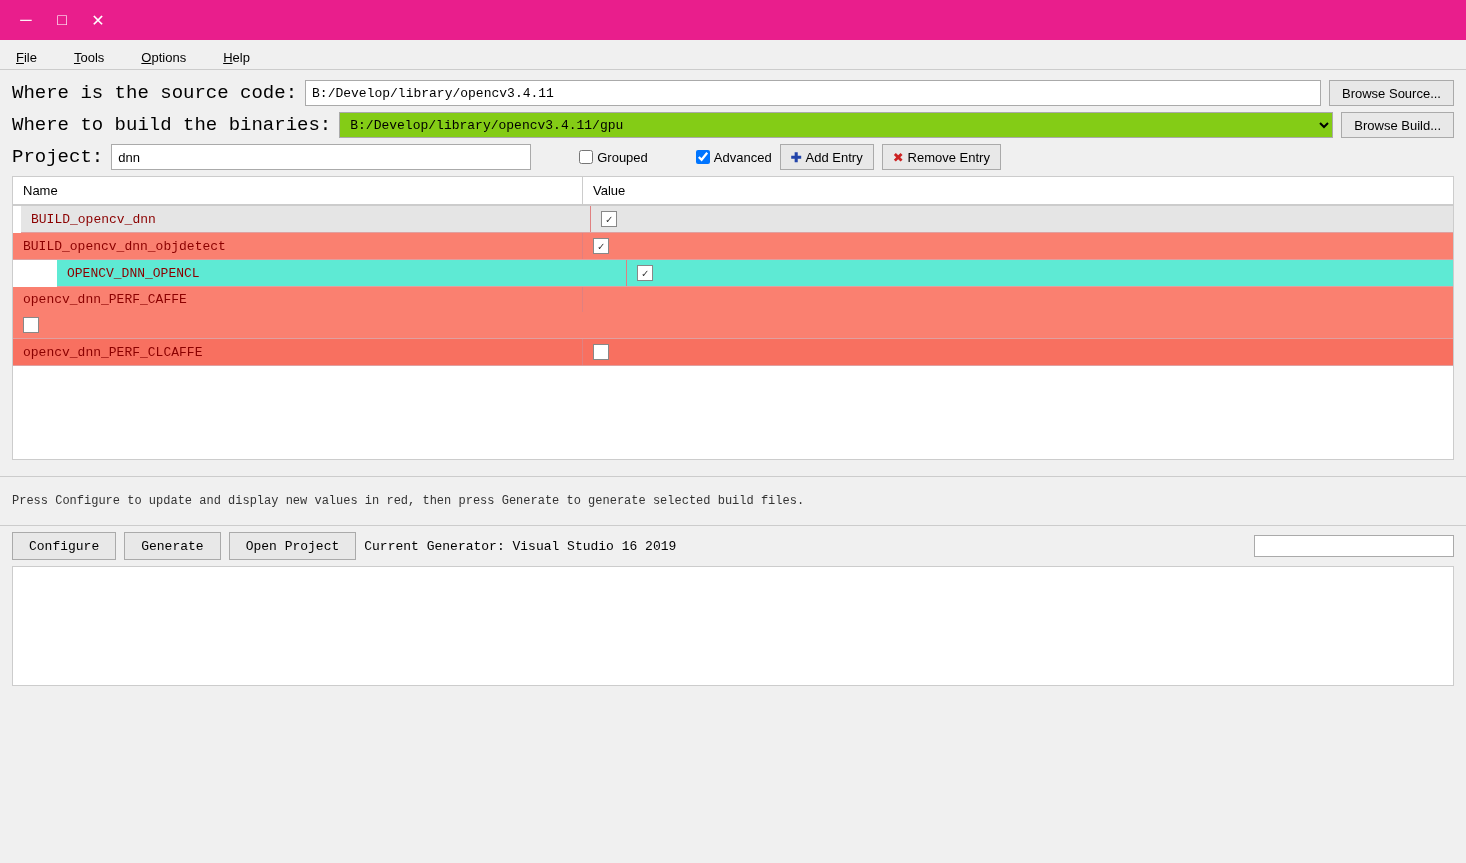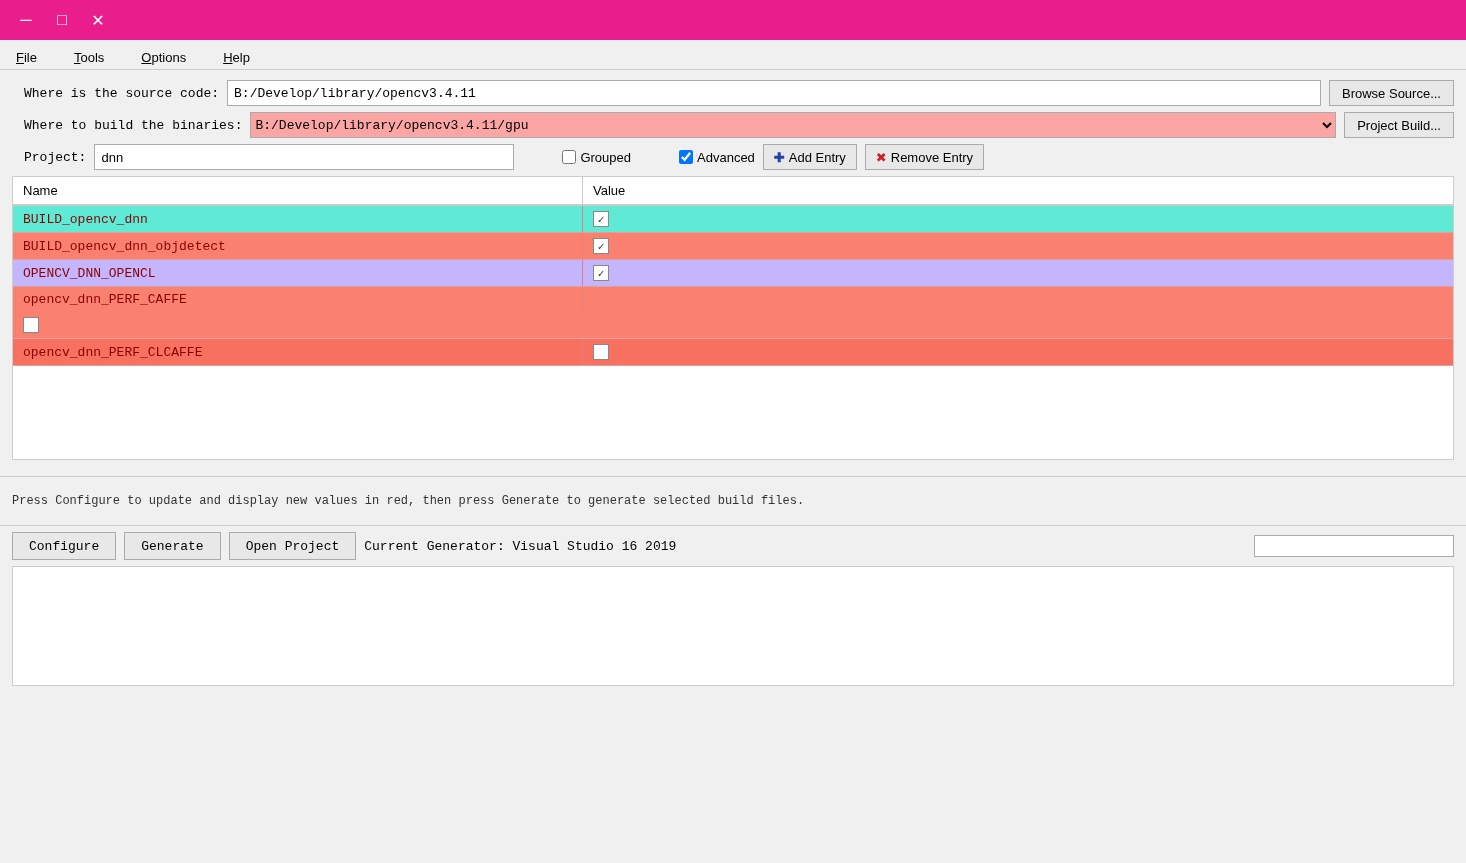--- a/index.html
+++ b/index.html
@@ -78,43 +78,42 @@
     }
 
     
     .form-row {
       display: flex;
       align-items: center;
       margin-bottom: 6px;
       gap: 8px;
     }
     .form-label {
-      font-size: 13px;
+      font-size: 19px;
       white-space: nowrap;
       font-family: 'Courier New', monospace;
       font-weight: normal;
-      margin-left: 12px;
     }
     .form-input {
       flex: 1;
       height: 26px;
       border: 1px solid #aaa;
       padding: 2px 6px;
       font-size: 13px;
       font-family: 'Courier New', monospace;
       background: white;
     }
     .form-select {
       flex: 1;
       height: 26px;
       border: 1px solid #aaa;
-      padding: 2px 0;
-      font-size: 13px;
-      font-family: 'Courier New', monospace;
-      background: #fca5a5;
+      padding: 2px 6px;
+      font-size: 13px;
+      font-family: 'Courier New', monospace;
+      background: #84cc16;
     }
     .form-btn {
       height: 26px;
       padding: 2px 12px;
       border: 1px solid #aaa;
       background: #e8e8e8;
       font-size: 13px;
       cursor: pointer;
       white-space: nowrap;
     }
@@ -296,21 +295,21 @@
     <label class="form-label">Where is the source code:</label>
     <input class="form-input" type="text" value="B:/Develop/library/opencv3.4.11" style="">
     <button class="form-btn">Browse Source...</button>
   </div>
 
   <div class="form-row">
     <label class="form-label">Where to build the binaries:</label>
     <select class="form-select">
       <option>B:/Develop/library/opencv3.4.11/gpu</option>
     </select>
-    <button class="form-btn">Project Build...</button>
+    <button class="form-btn">Browse Build...</button>
   </div>
 
   <div class="search-row">
     <label class="form-label">Project:</label>
     <input class="search-input" type="text" value="dnn" style="">
     <div class="checkbox-group">
       <input type="checkbox" id="grouped" style="">
       <label for="grouped">Grouped</label>
     </div>
     <div class="checkbox-group">
@@ -327,33 +326,33 @@
     </button>
   </div>
 
   <div class="table-container">
     <div class="table-header">
       <div class="table-header-cell">Name</div>
       <div class="table-header-cell">Value</div>
     </div>
 
     <div id="table-body">
-        <div class="table-row" style="background: #5eead4;">
+        <div class="table-row" style="background: #e5e5e5; margin-left: 8px;">
           <div class="table-cell" style="color: rgb(139, 0, 0); font-weight: normal;">BUILD_opencv_dnn</div>
           <div class="table-cell">
             <div class="cell-checkbox checked" style="cursor: pointer;"></div>
           </div>
         </div>
         <div class="table-row" style="background: rgb(250, 128, 112);">
           <div class="table-cell" style="color: rgb(139, 0, 0); font-weight: normal;">BUILD_opencv_dnn_objdetect</div>
           <div class="table-cell">
             <div class="cell-checkbox checked" style="cursor: pointer;"></div>
           </div>
         </div>
-        <div class="table-row" style="background: #c4b5fd;">
+        <div class="table-row" style="background: #5eead4; margin-left: 44px;">
           <div class="table-cell" style="color: rgb(139, 0, 0); font-weight: normal;">OPENCV_DNN_OPENCL</div>
           <div class="table-cell">
             <div class="cell-checkbox checked" style="cursor: pointer;"></div>
           </div>
         </div>
         <div class="table-row" style="background: rgb(250, 128, 112); flex-direction: column;">
           <div class="table-cell" style="color: rgb(139, 0, 0); font-weight: normal;">opencv_dnn_PERF_CAFFE</div>
           <div class="table-cell">
             <div class="cell-checkbox" style="cursor: pointer;"></div>
           </div>

